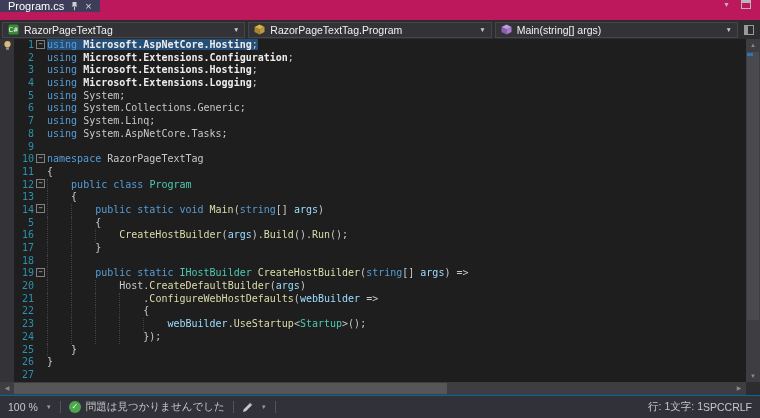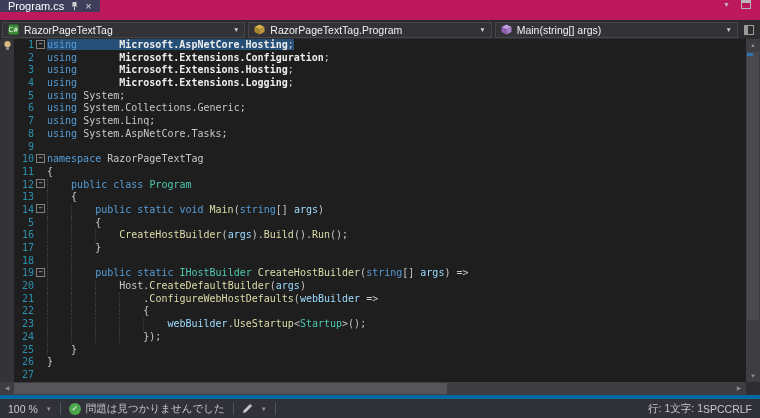--- a/index.html
+++ b/index.html
@@ -34,39 +34,39 @@
   .glyph { width: 14px; padding-left: 2px; position: relative; z-index: 1; }
   .glyph svg { margin-top: 1px; display: block; }
   .num { width: 20px; text-align: right; color: #2B91AF; position: relative; z-index: 1; }
   .fold { width: 13px; text-align: center; }
   .foldbox { display: inline-block; width: 9px; height: 9px; border: 1px solid #808080; color: #C8C8C8; font-size: 7px; line-height: 7px; text-align: center; vertical-align: middle; background: #1E1E1E; margin-top: -2px; }
   .code { flex: 1 1 auto; position: relative; white-space: pre; color: #C8C8C8; overflow: hidden; }
   .guide { position: absolute; top: 0; bottom: 0; border-left: 1px dotted #414147; }
   .sel { background: #264F78; position: relative; }
   .tk-k { color: #569CD6; }
   .tk-t { color: #C8C8C8; }
-  .tk-b { color: #ECECEC; font-weight: bold; padding-left: 36px; }
+  .tk-b { color: #ECECEC; font-weight: bold; }
   .tk-y { color: #DCDCAA; }
   .tk-c { color: #4EC9B0; }
   .tk-p { color: #9CDCFE; }
 
   
   .vscroll { position: absolute; right: 0; top: 0; bottom: 13px; width: 14px; background: #3E3E42; }
   .varrow { position: absolute; left: 0; width: 14px; height: 12px; color: #8A8A8A; font-size: 6px; text-align: center; line-height: 12px; }
   .varrow.up { top: 0; } .varrow.down { bottom: 0; }
   .vthumb { position: absolute; left: 1px; right: 1px; top: 13px; height: 78%; background: #4A4A4E; }
   .vmark { position: absolute; left: 1px; top: 14px; width: 6px; height: 3px; background: #2D74B5; }
   .hscroll { position: absolute; left: 0; right: 14px; bottom: 0; height: 13px; background: #3E3E42; }
   .harrow { position: absolute; top: 0; height: 13px; width: 14px; color: #8A8A8A; font-size: 6px; text-align: center; line-height: 13px; }
   .harrow.left { left: 0; } .harrow.right { right: 0; }
   .hthumb { position: absolute; top: 1px; bottom: 1px; left: 14px; width: 58%; background: #565659; }
   .corner { position: absolute; right: 0; bottom: 0; width: 14px; height: 13px; background: #2D2D30; }
 
   
-  .statusbar { flex: 1; background: #31313A; display: flex; align-items: center; padding: 0 8px; gap: 8px; color: #C8C8C8; font-size: 10.5px; border-top: 4px solid #0369a1; }
+  .statusbar { flex: 1; background: #31313A; display: flex; align-items: center; padding: 0 8px; gap: 8px; color: #C8C8C8; font-size: 10.5px; border-top: 1px solid #0369a1; }
   .sb-item { display: flex; align-items: center; gap: 5px; white-space: nowrap; }
   .sep { width: 1px; height: 12px; background: #54545C; }
   .okdot { width: 12px; height: 12px; border-radius: 50%; background: #4CA64C; color: #FFFFFF; font-size: 8px; line-height: 12px; text-align: center; display: inline-block; }
   .mini { font-size: 6px; color: #9A9A9A; margin-left: 3px; }
   .sb-right { margin-left: auto; display: flex; align-items: center; }
   .pencil svg { display: block; }
 </style>
 </head>
 <body>
 

